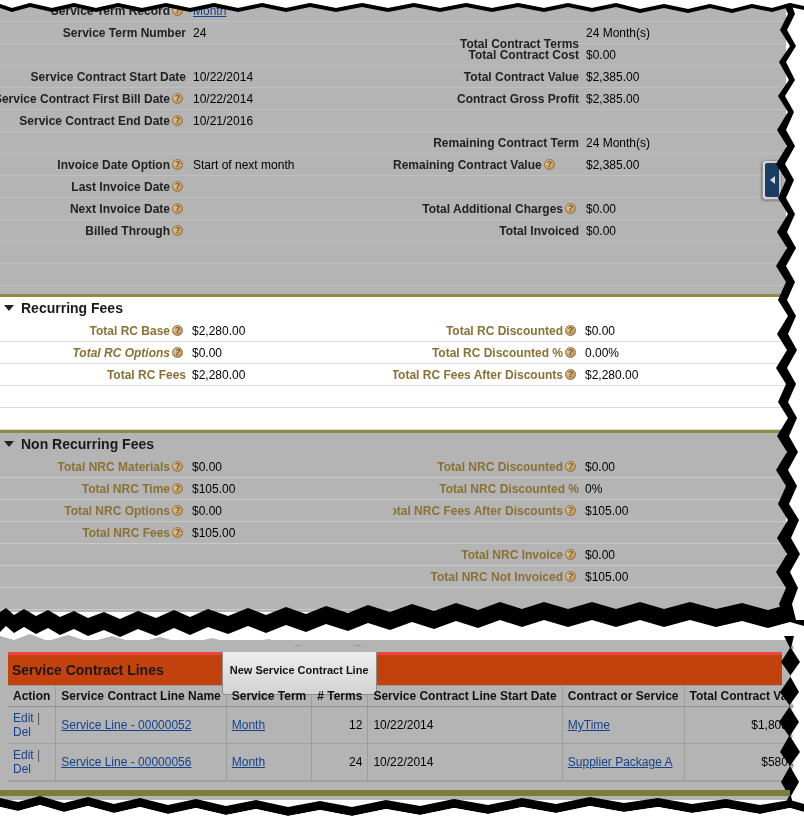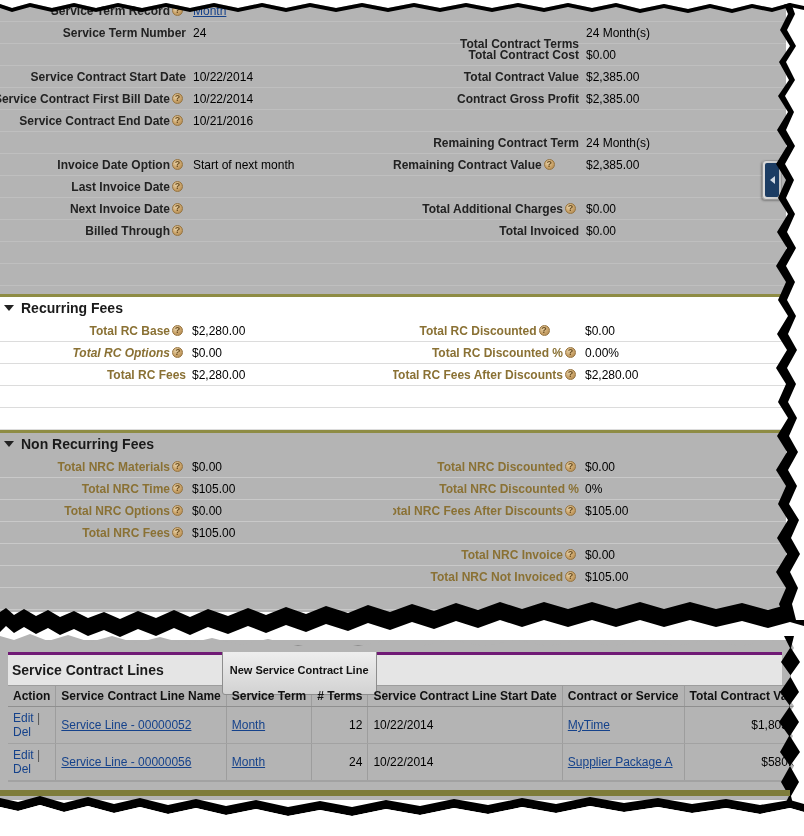--- a/index.html
+++ b/index.html
@@ -89,21 +89,21 @@
     display:flex;align-items:center;justify-content:center;
   }
   #sidebar-tab .chev{
     width:0;height:0;border-top:4px solid transparent;border-bottom:4px solid transparent;
     border-right:5px solid #cfd8e2;
   }
 
   
   #rl{
     position:absolute;left:8px;top:652px;width:774px;
-    border-top:3px solid #701a75;background:#e5e5e5;
+    border-top:3px solid #ef4444;background:#c2410c;
   }
   #rl-head{display:flex;align-items:center;height:30px;padding:0 4px;}
   #rl-title{font-size:14px;font-weight:bold;color:#1a1a1a;flex:0 0 auto;}
   #rl-btnbar{flex:1 1 auto;display:flex;justify-content:flex-start;padding-left:58px;}
   .btn{
     font-family:"Liberation Sans",sans-serif;font-size:11px;font-weight:bold;color:#111;
     background:linear-gradient(to bottom,#f2f2f2,#d2d2d2);
     border:1px solid #8d8d8d;border-radius:3px;padding:18px 7px;cursor:pointer;
   }
   table.rl-table{width:100%;border-collapse:collapse;background:#b4b4b4;font-size:12px;}
@@ -330,21 +330,21 @@
       <div id="rc-grid">
           <div class="row" style="height: 22px;">
             <div class="cellpair L">
               <div class="lbl fee-lbl" style="display: flex; align-items: center; justify-content: flex-end; flex: 0 0 auto;">
                 <span>Total RC Base</span>
                 <span class="helpicon"></span>
               </div>
               <div class="val">$2,280.00</div>
             </div>
             <div class="cellpair R">
-              <div class="lbl fee-lbl" style="display: flex; align-items: center; justify-content: center; flex: 0 0 auto;">
+              <div class="lbl fee-lbl" style="display: flex; align-items: center; justify-content: flex-end; flex: 0 0 auto;">
                 <span>Total RC Discounted</span>
                 <span class="helpicon"></span>
               </div>
               <div class="val">$0.00</div>
             </div>
           </div>
           <div class="row" style="height: 22px;">
             <div class="cellpair L">
               <div class="lbl fee-lbl" style="display: flex; align-items: center; justify-content: flex-end; flex: 0 0 auto; font-style: italic;">
                 <span>Total RC Options</span>

